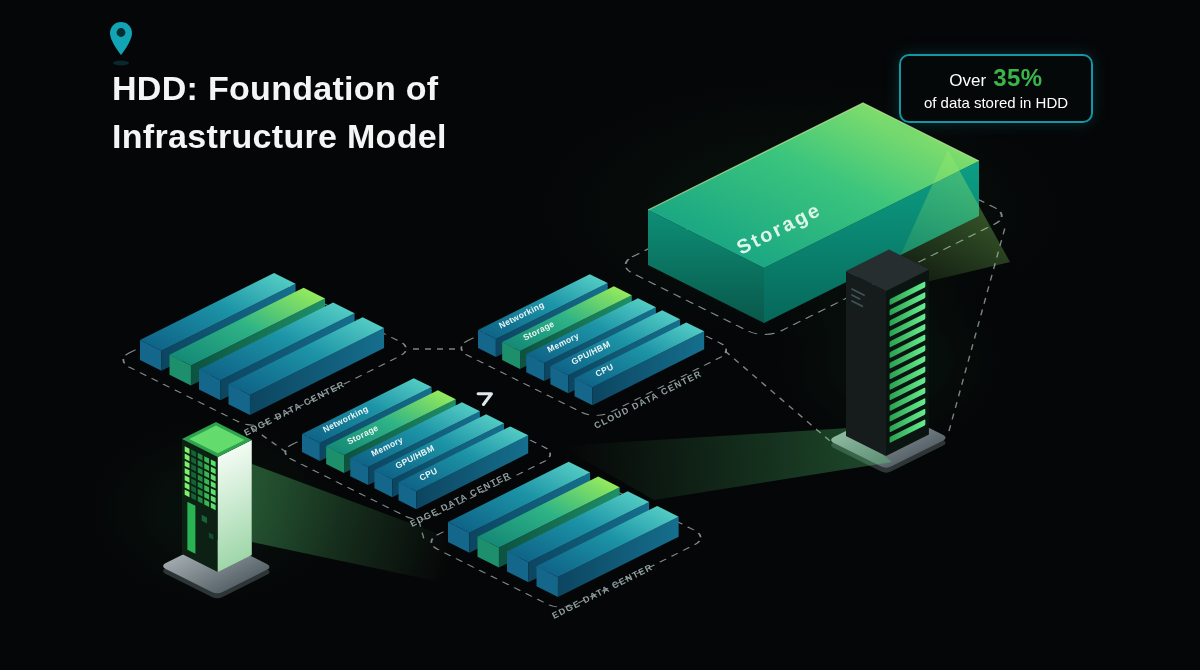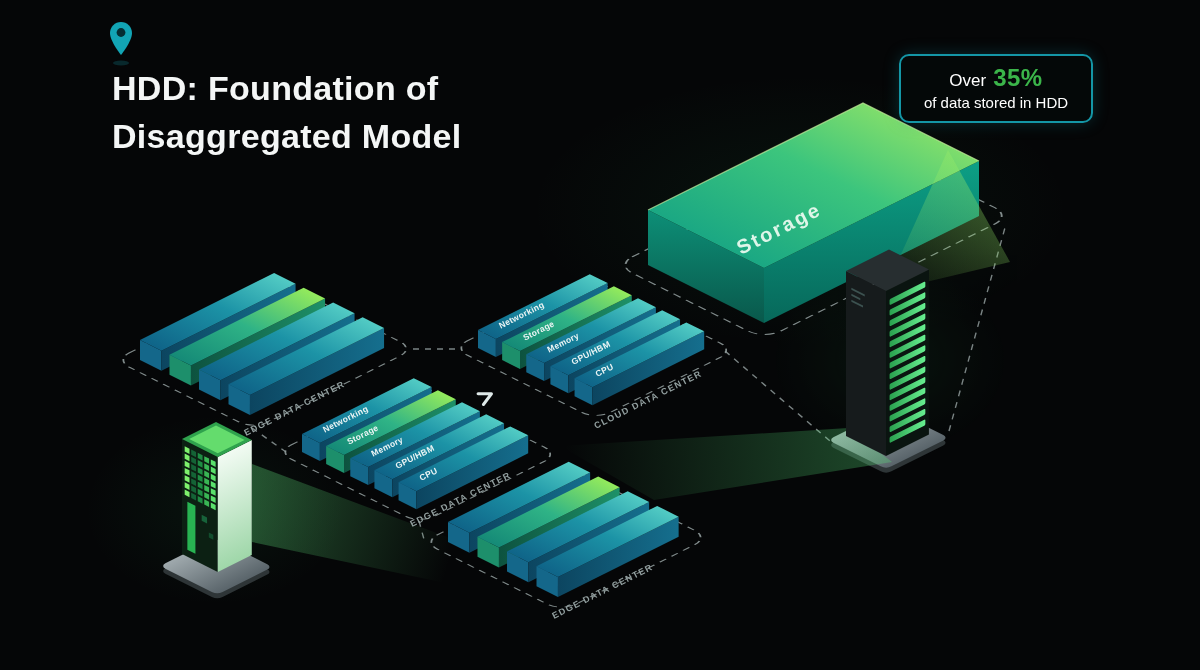--- a/index.html
+++ b/index.html
@@ -329,21 +329,21 @@
   </svg>
 
   <svg class="pin" width="34" height="48" viewBox="0 0 34 48">
     <ellipse cx="13" cy="43" rx="8" ry="2.4" fill="#0c4a52" opacity="0.5"></ellipse>
     <path id="pin-path" d="M13,2 C6.9,2 2,6.9 2,13 C2,21.5 13,35 13,35 C13,35 24,21.5 24,13 C24,6.9 19.1,2 13,2 Z" fill="#12a4b4"></path>
     <circle cx="13" cy="12.5" r="4.4" fill="#052e33"></circle>
   </svg>
 
   <div class="title">
     <div>HDD: Foundation of</div>
-    <div>Disaggregated Model</div>
+    <div>Infrastructure Model</div>
   </div>
 
   <div class="callout" id="callout" style="border-color: rgb(20, 150, 166);">
     <div class="l1">
       <span>Over</span>
       <span class="pct" style="color: rgb(59, 181, 74);">35%</span>
     </div>
     <div class="l2">of data stored in HDD</div>
   </div>
 

